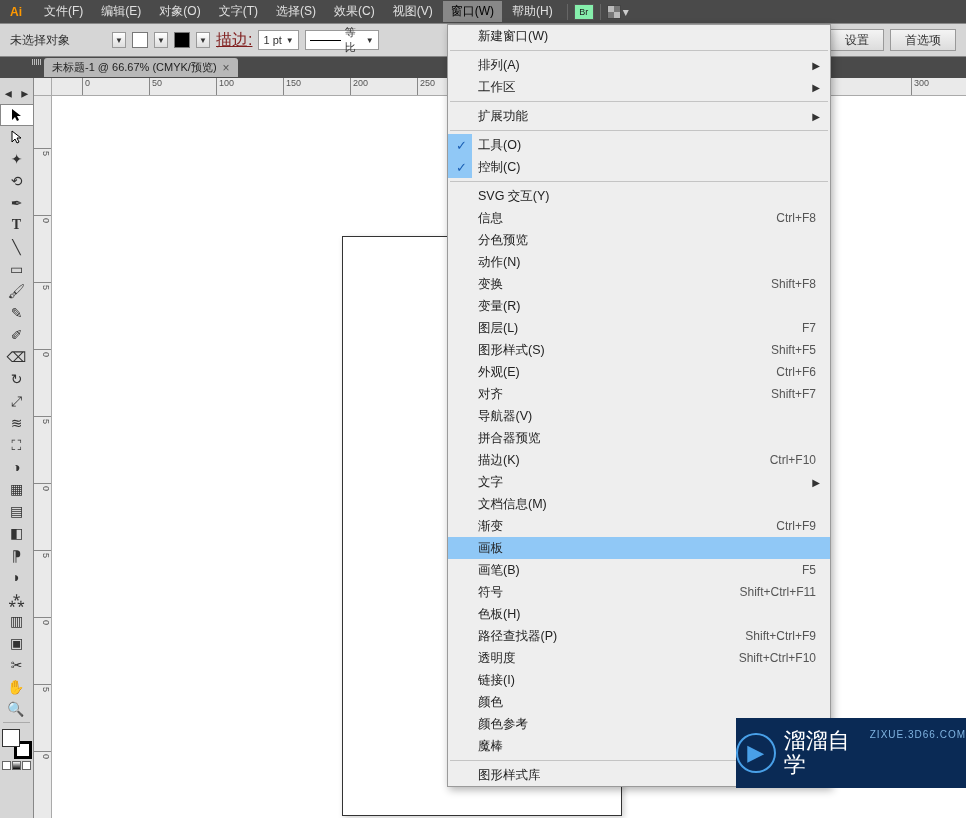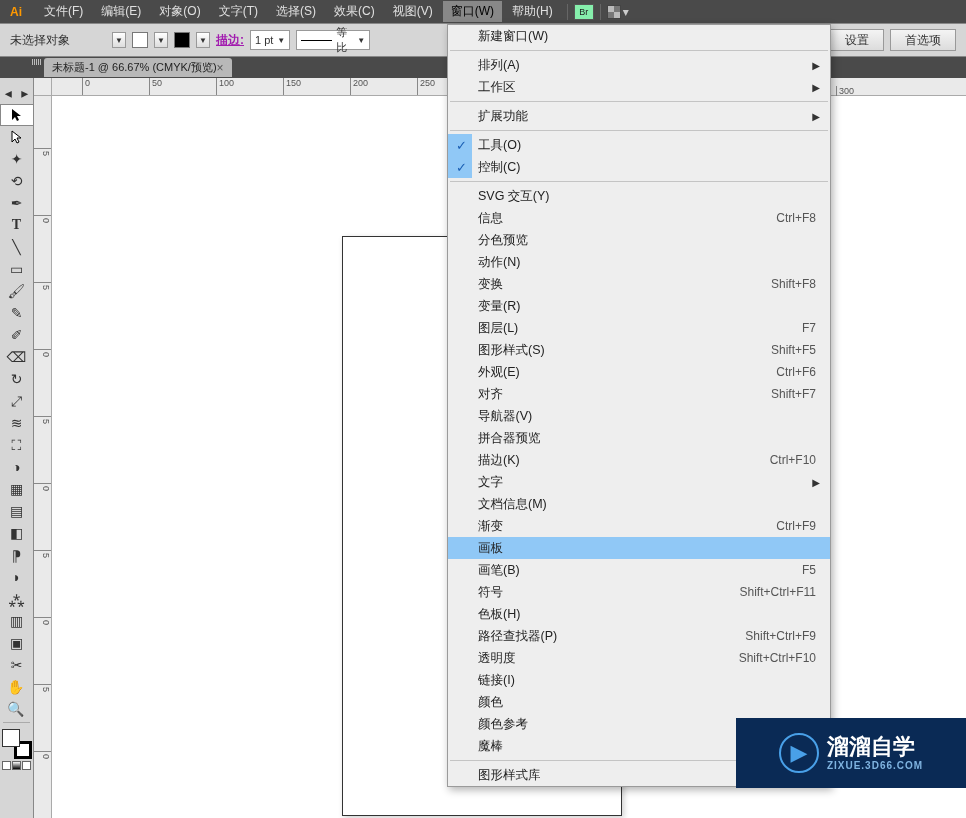--- a/index.html
+++ b/index.html
@@ -12,31 +12,31 @@
   .menubar-item.active { background: #888; color: #000; }
   .mb-sep { width: 1px; height: 16px; background: #666; margin: 0 4px; }
   .mb-br { width: 20px; height: 16px; background: #86efac; color: #222; font-size: 9px; display: flex; align-items: center; justify-content: center; border: 1px solid #555; }
   .mb-grid { display: flex; align-items: center; gap: 2px; color: #ccc; }
   .mb-grid-icon {display:inline-block;width:14px;height:14px;background:linear-gradient(to right,#bbb 50%,#777 50%) top/100% 50% no-repeat,linear-gradient(to right,#777 50%,#bbb 50%) bottom/100% 50% no-repeat;border:1px solid #444;}
   
   
   .controlbar { height: 34px; background: #d6d6d6; border-top: 1px solid #888; border-bottom: 1px solid #888; display: flex; align-items: center; padding: 0 10px; font-size: 12px; color: #333; gap: 6px; }
   .ctrl-swatch { width: 16px; height: 16px; border: 1px solid #777; }
   .ctrl-dd { width: 14px; height: 16px; border: 1px solid #999; background: linear-gradient(#fff,#ddd); display: flex; align-items: center; justify-content: center; font-size: 8px; color: #333; }
-  .ctrl-lbl { color: #a21caf; text-decoration: underline; cursor: pointer; font-size: 12px; font-weight: bold; }
+  .ctrl-lbl { color: #7f1d1d; text-decoration: underline; cursor: pointer; font-size: 16px; }
   .ctrl-input { height: 20px; border: 1px solid #999; background: #fff; font-size: 11px; padding: 0 4px; display: flex; align-items: center; gap: 4px; }
   .ctrl-line { display:inline-block; width: 40px; border-top: 1px solid #000; }
   .ctrl-btn { height: 22px; padding: 0 14px; border: 1px solid #999; background: linear-gradient(#f4f4f4,#dcdcdc); font-size: 12px; display: flex; align-items: center; }
   .flex-spacer { flex: 1; }
   
   
   .doctab-row { height: 20px; background: #4a4a4a; display: flex; align-items: flex-end; }
   .doctab-gutter { width: 44px; height: 100%; background: #4a4a4a; display:flex; align-items:flex-start; justify-content:flex-end; }
   .doctab-handle { width:10px;height:6px;margin:2px 2px 0 0;background:repeating-linear-gradient(90deg,#bbb 0 1px,transparent 1px 2px); }
-  .doctab { background: #b8b8b8; padding: 2px 8px; font-size: 11px; color: #222; border-top-left-radius: 3px; border-top-right-radius: 3px; display: flex; align-items: center; }
+  .doctab { background: #b8b8b8; padding: 2px 8px; font-size: 11px; color: #222; border-top-left-radius: 3px; border-top-right-radius: 3px; display: flex; align-items: center; gap: 6px; }
   .doctab-x { font-size: 12px; color: #555; }
   
   
   .workspace { position: absolute; top: 78px; left: 0; right: 0; bottom: 0; display: flex; }
   
   
   .toolbar { width: 34px; background: #d6d6d6; border-right: 1px solid #888; display: flex; flex-direction: column; align-items: center; padding-top: 4px; gap: 0; }
   .tool-pair { display: flex; width: 100%; }
   .tool { width: 34px; height: 22px; display: flex; align-items: center; justify-content: center; color: #333; font-size: 14px; position: relative; }
   .tool.half { width:17px; }
@@ -65,21 +65,21 @@
   .dd-check { position: absolute; left: 8px; color: #1a5fb4; font-size: 13px; }
   .dd-check-strip { position:absolute; left:0; width:24px; height:100%; background:#90c8f6;}
   .dd-label { flex: 1; }
   .dd-accel { color: #555; font-size: 12px; }
   .dd-arrow { position: absolute; right: 10px; font-size: 10px; color: #333; }
   .dd-sep { height: 1px; background: #c4c4c4; margin: 3px 2px; }
   
   
   .watermark { position: absolute; right: 0; bottom: 30px; width: 230px; height: 70px; background: #0a2a55; color: #fff; display: flex; align-items: center; justify-content: center; gap: 8px; font-size: 22px; z-index: 200; }
   .wm-icon { width: 40px; height: 40px; border: 2px solid #49a0e8; border-radius: 50%; display:flex;align-items:center;justify-content:center;color:#49a0e8;}
-  .wm-txt { display:flex;flex-direction:column;line-height:1.1;font-weight:bold;}
+  .wm-txt { display:flex;flex-direction:row;line-height:1.1;}
   .wm-sub { font-size: 10px; color: #7fb3e0; letter-spacing: 1px; }
 </style>
 </head>
 <body>
 
 <div class="menubar">
   <div class="app-icon">Ai</div>
   <div class="menubar-item">文件(F)</div>
   <div class="menubar-item">编辑(E)</div>
   <div class="menubar-item">对象(O)</div>
@@ -184,21 +184,21 @@
 
   <div class="canvas-area">
     <div class="ruler-corner"></div>
     <div class="ruler-h" id="rh">
         <div class="tick" style="left: 30px;">0</div>
         <div class="tick" style="left: 97px;">50</div>
         <div class="tick" style="left: 164px;">100</div>
         <div class="tick" style="left: 231px;">150</div>
         <div class="tick" style="left: 298px;">200</div>
         <div class="tick" style="left: 365px;">250</div>
-        <div class="tick" style="left: 784px; margin-top: 8px;">300</div>
+        <div class="tick" style="left: 859px;">300</div>
       </div>
     <div class="ruler-v" id="rv">
         <div class="tick" style="top: 52px;">5</div>
         <div class="tick" style="top: 119px;">0</div>
         <div class="tick" style="top: 186px;">5</div>
         <div class="tick" style="top: 253px;">0</div>
         <div class="tick" style="top: 320px;">5</div>
         <div class="tick" style="top: 387px;">0</div>
         <div class="tick" style="top: 454px;">5</div>
         <div class="tick" style="top: 521px;">0</div>

